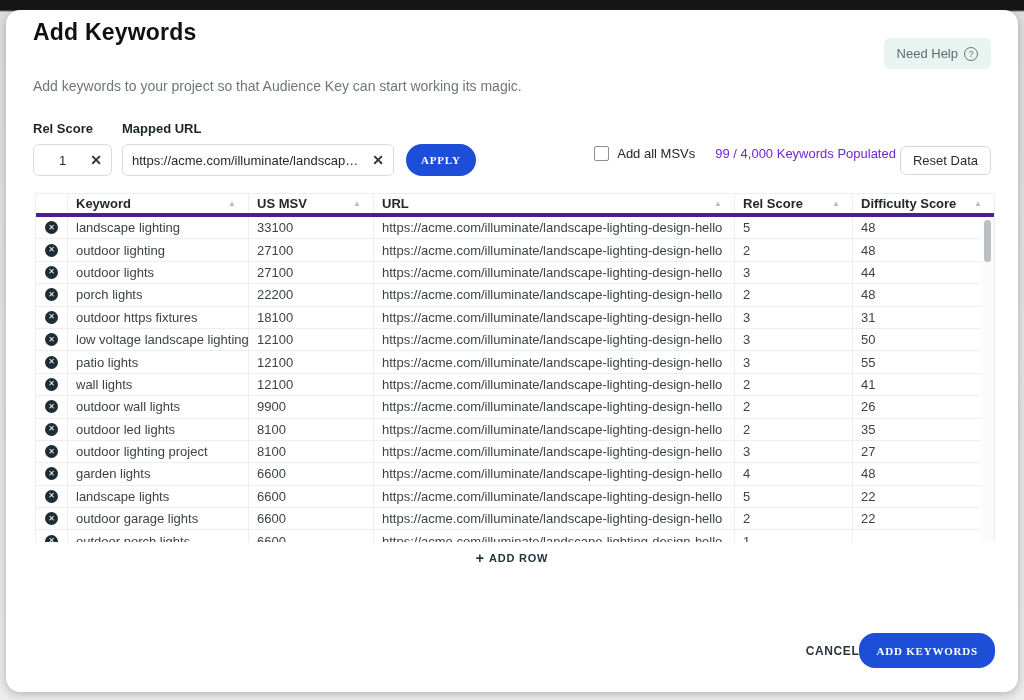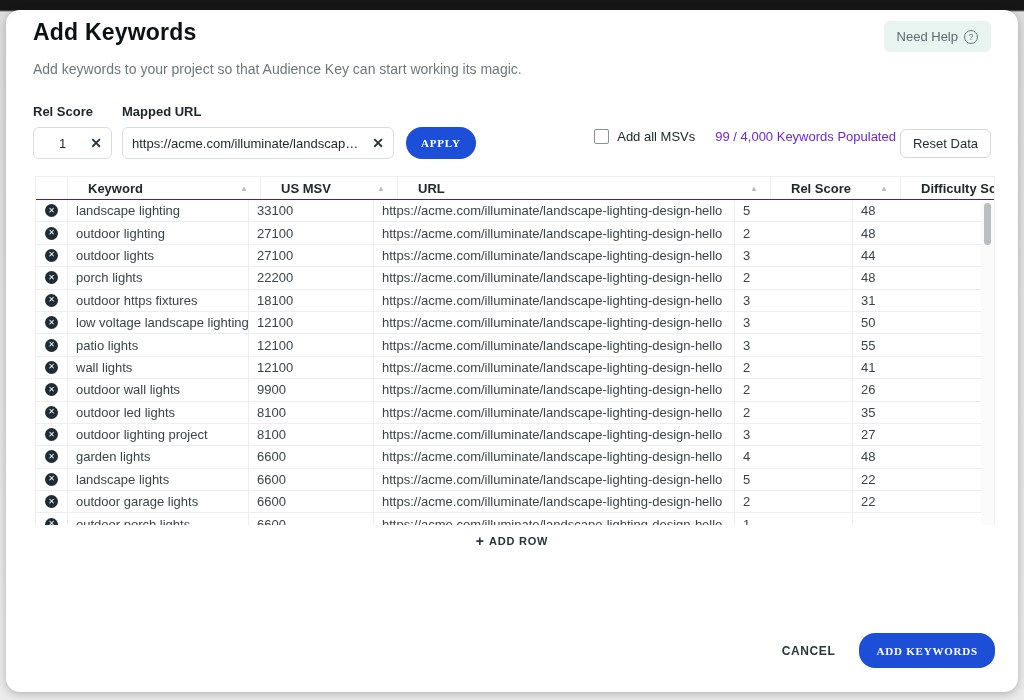--- a/index.html
+++ b/index.html
@@ -13,21 +13,21 @@
     background:#ffffff; border-radius:14px;
     box-shadow:0 2px 10px rgba(0,0,0,.25);
     padding:9px 27px 0 27px;
     overflow:hidden;
   }
   
   .hdr-row { display:flex; align-items:flex-start; }
   .title { font-size:23px; font-weight:bold; color:#0d1114; letter-spacing:.2px; }
   .subtitle { margin-top:9px; font-size:14px; color:#6f767b; }
   .need-help {
-    margin-left:auto; margin-top:2px;
+    margin-left:auto; margin-top:19px;
     background:#e7f4f0; border:none; border-radius:6px;
     padding:8px 13px; font-size:13px; color:#5d6a70; cursor:pointer;
     display:flex; align-items:center; gap:6px;
     font-family:"Liberation Sans", sans-serif;
   }
   .qmark {
     display:inline-flex; align-items:center; justify-content:center;
     width:14px; height:14px; border:1px solid #6a757a; border-radius:50%;
     font-size:9px; color:#6a757a;
   }
@@ -62,21 +62,21 @@
     padding:6px 12px; font-size:13px; color:#262e33; cursor:pointer;
     font-family:"Liberation Sans", sans-serif;
   }
   
   .table-wrap {
     position:relative; margin-left:2px; margin-top:17px;
     width:960px; height:349px; overflow:hidden;
     border-top:1px solid #eceeef; border-left:1px solid #eceeef; border-right:1px solid #eceeef;
   }
   .thead, .tr { display:grid; grid-template-columns:32px 181px 125px 361px 118px 1fr; }
-  .thead { height:23px; border-bottom:1px solid #4c1d95;gap:12px; }
+  .thead { height:23px; border-bottom:4px solid #4c1d95; }
   .th {
     display:flex; align-items:center; font-size:13px; font-weight:bold; color:#23282c;
     padding:0 8px; border-right:1px solid #eceeef; overflow:hidden; white-space:nowrap;
   }
   .th:last-child { border-right:none; }
   .sort-arrow { margin-left:auto; font-size:8px; color:#b7bbbd; padding-right:4px; }
   .tr { height:22.4px; border-bottom:1px solid #eceeef; background:#fff; }
   .td {
     display:flex; align-items:center; font-size:13px; color:#3c4348;
     padding:0 8px; border-right:1px solid #eceeef; overflow:hidden; white-space:nowrap;
@@ -92,21 +92,21 @@
   .vthumb { position:absolute; top:2px; left:3px; width:7px; height:42px; border-radius:4px; background:#bcbfc1; cursor:pointer; }
   
   .add-row-wrap { display:flex; justify-content:center; margin-top:8px; }
   .add-row {
     background:none; border:none; cursor:pointer; display:flex; align-items:center; gap:5px;
     font-family:"Liberation Sans", sans-serif;
   }
   .plus { font-size:14px; color:#21353c; font-weight:bold; }
   .add-row-label { font-size:11px; font-weight:bold; letter-spacing:.8px; color:#21353c; }
   
-  .footer { position:absolute; right:23px; bottom:24px; display:flex; align-items:center; gap:24px; }
+  .footer { position:absolute; right:23px; bottom:24px; display:flex; align-items:center; }
   .cancel-btn {
     background:none; border:none; font-size:12px; font-weight:bold; letter-spacing:.6px;
     color:#2b353b; cursor:pointer; font-family:"Liberation Sans", sans-serif;
   }
   .addkw-btn { height:35px; padding:0 17px; font-size:11px; }
 </style>
 </head>
 <body>
 
 <div class="card">

